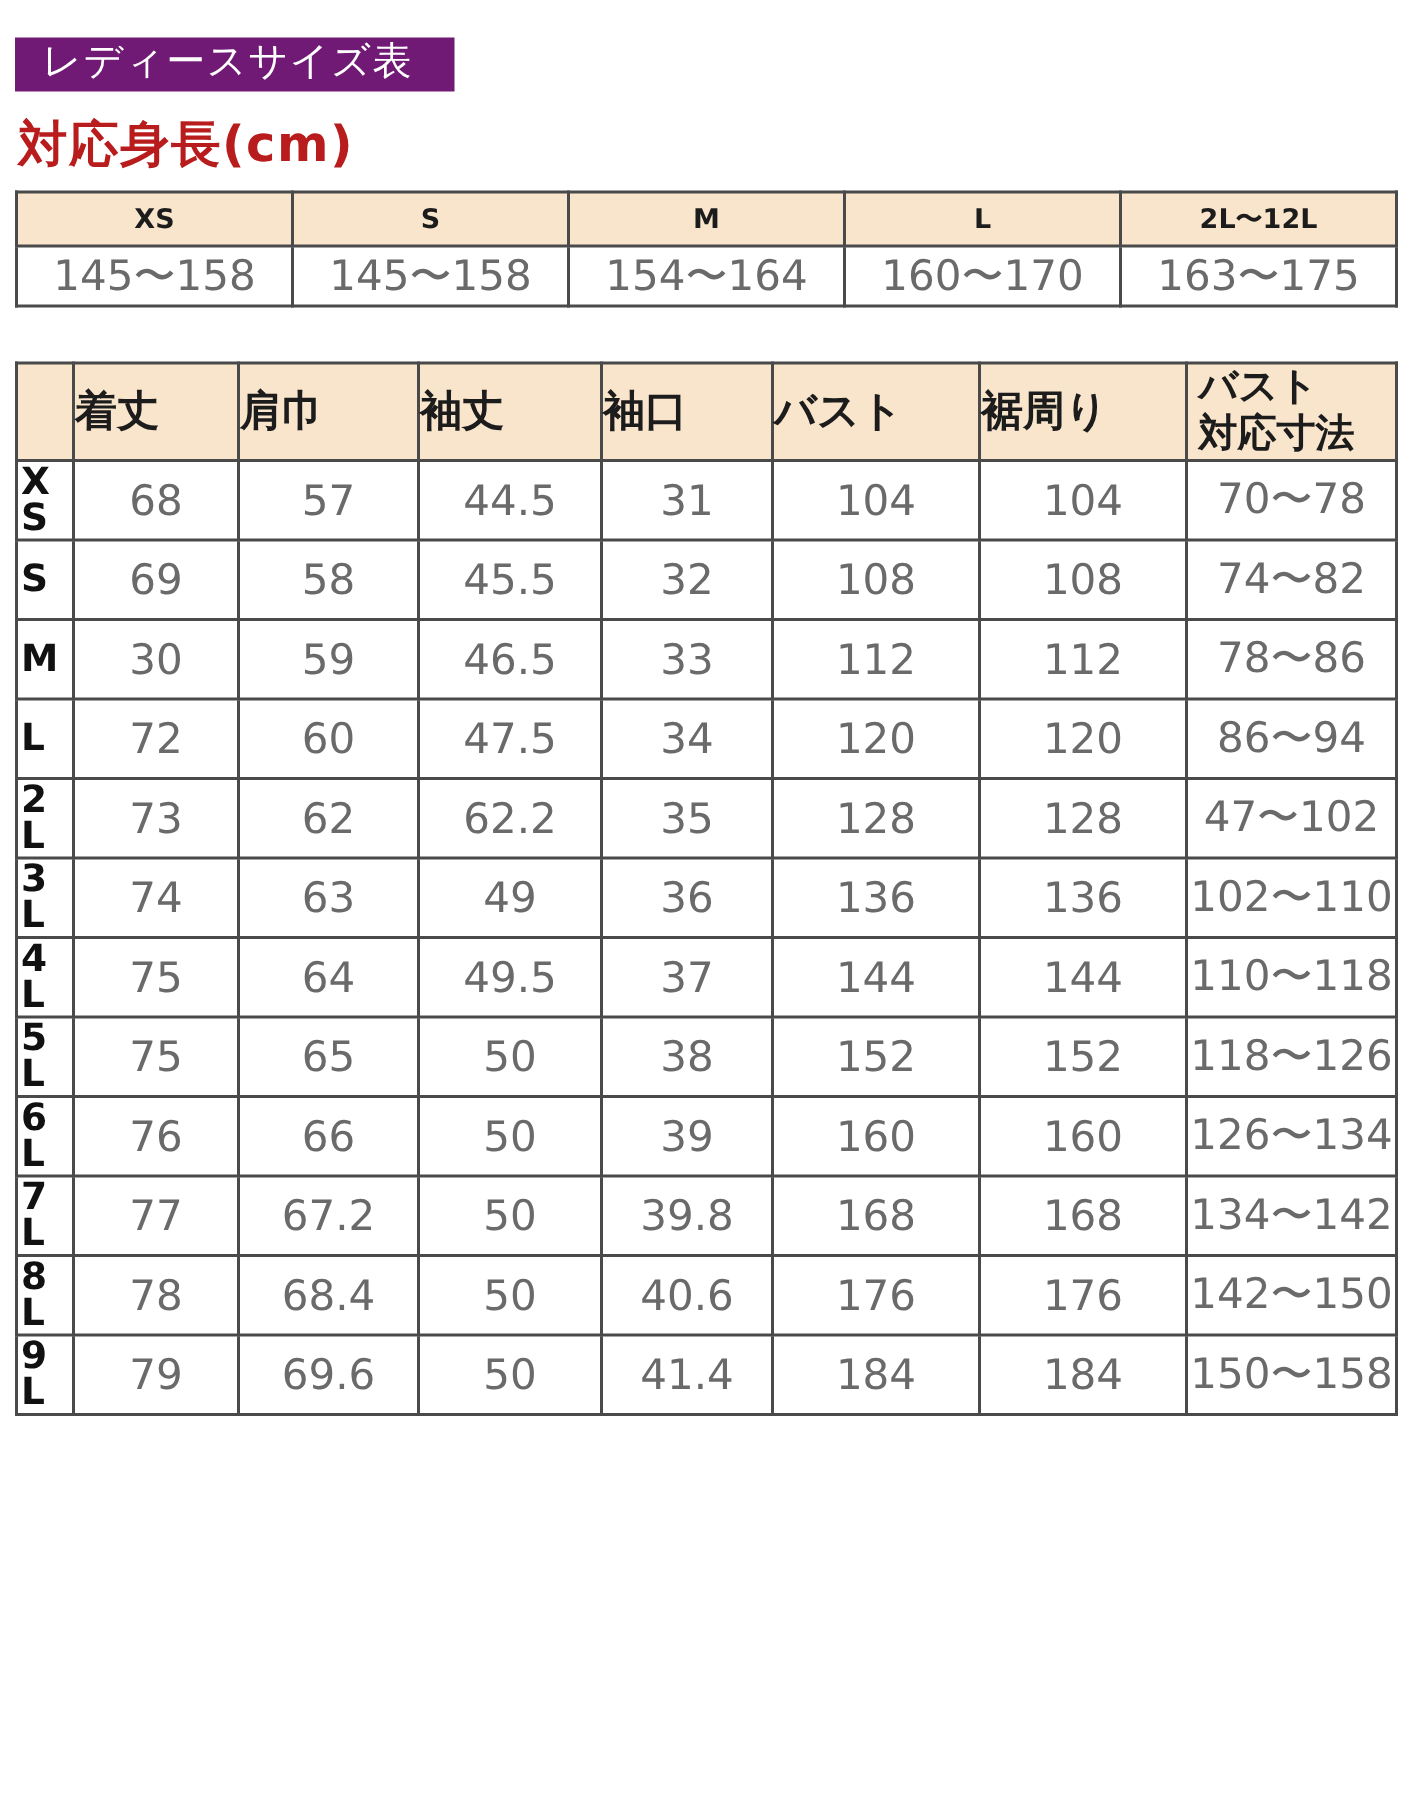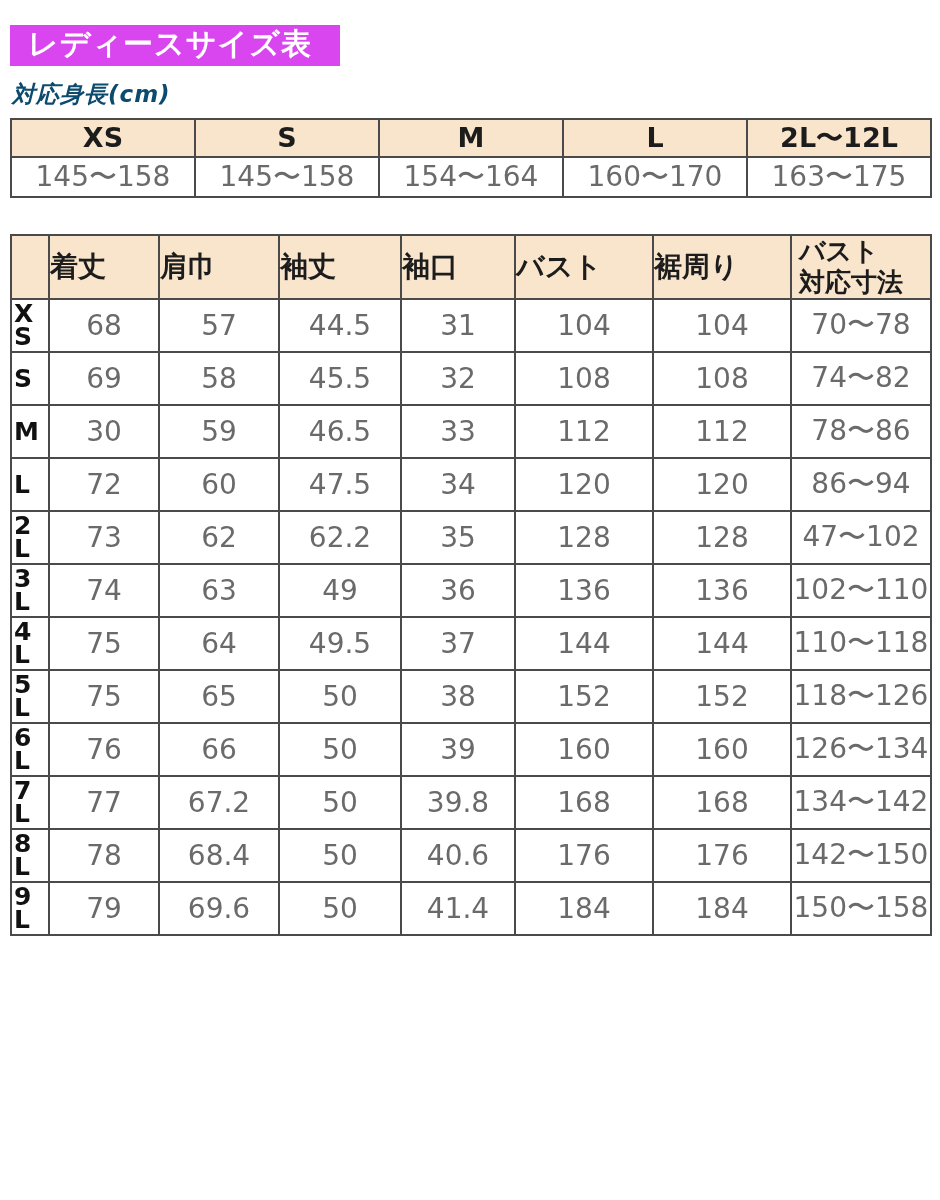--- a/index.html
+++ b/index.html
@@ -6,50 +6,49 @@
   html, body {
     margin: 0; padding: 0;
     width: 940px; height: 1200px;
     background: #ffffff;
     font-family: "DejaVu Sans", sans-serif;
   }
   .wrap { padding: 25px 10px 0 10px; }
 
   .title-bar {
     display: inline-block;
-    background: #d946ef;
+    background: #701a75;
     color: #ffffff;
-    font-size: 30px;
-    font-weight: bold;
+    font-size: 26px;
+    font-weight: normal;
     line-height: 1.05;
     padding: 3px 28px 6px 18px;
     letter-spacing: 1px;
   }
 
   .subtitle {
-    font-size: 23px;
+    font-size: 33px;
     font-weight: bold;
-    color: #0c4a6e;
+    color: #b91c1c;
     margin: 13px 0 8px 2px;
     letter-spacing: 1px;
-    font-style: italic;
   }
 
   table {
     border-collapse: collapse;
     table-layout: fixed;
     width: 920px;
   }
   th, td { border: 2px solid #4a4a4a; padding: 0; }
 
   
   .height-table th {
     background: #f9e5cc;
     height: 36px;
-    font-size: 27px;
+    font-size: 18px;
     font-weight: bold;
     color: #1c1c1c;
     text-align: center;
   }
   .height-table td {
     height: 32px;
     font-size: 28px;
     color: #6a6a6a;
     text-align: center;
     background: #ffffff;

